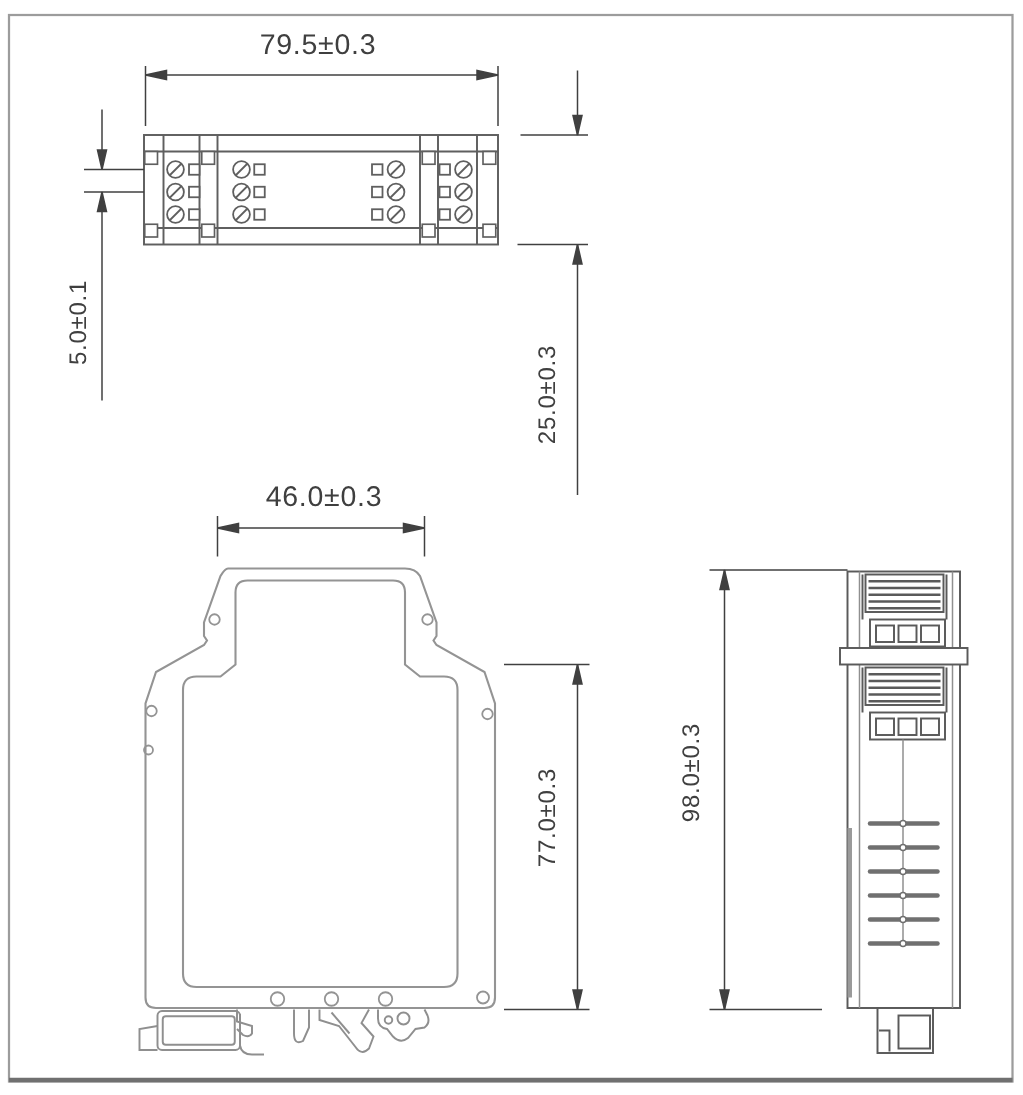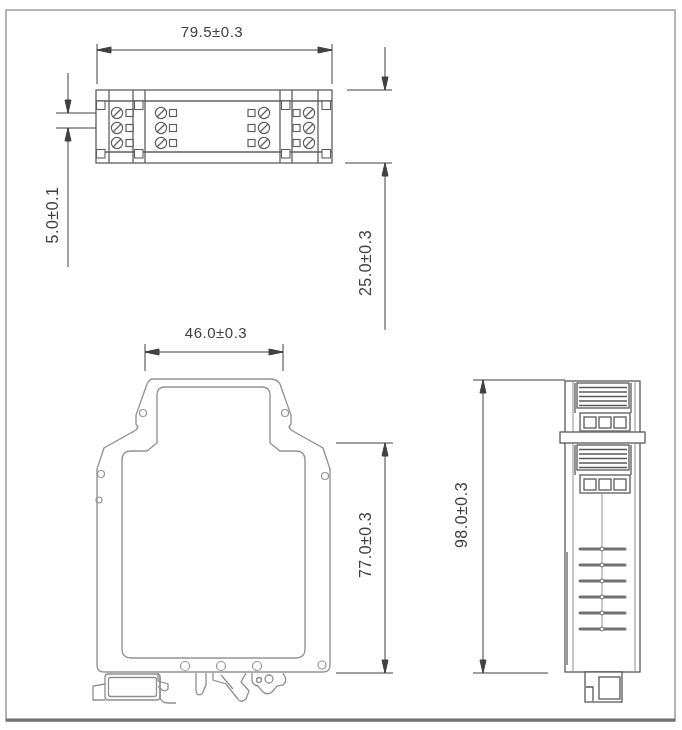--- a/index.html
+++ b/index.html
@@ -4,21 +4,21 @@
 <style>
   html,body{margin:0;padding:0;background:#ffffff;}
   #canvas{
     position:relative;width:682px;height:730px;background:#ffffff;overflow:hidden;
     font-family:"Liberation Sans",sans-serif;
   }
   #artwork{position:absolute;left:0;top:0;}
   .dim-label{
     position:absolute;white-space:nowrap;color:#3f3f3f;
     font-family:"Liberation Sans",sans-serif;
-    font-size:15px;letter-spacing:0.5px;
+    font-size:19px;letter-spacing:0.5px;
     transform:translate(-50%,-50%);
   }
   .dim-label.rot{
     font-size:16px;
     transform:translate(-50%,-50%) rotate(-90deg);
   }
 </style>
 </head>
 <body>
 

